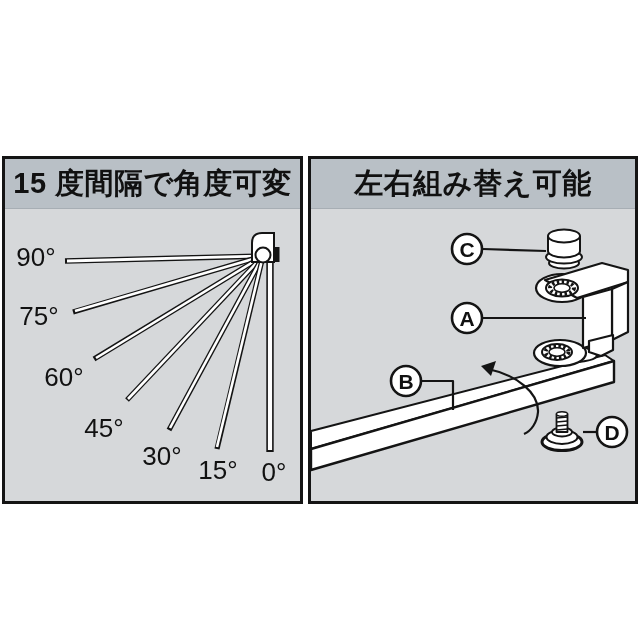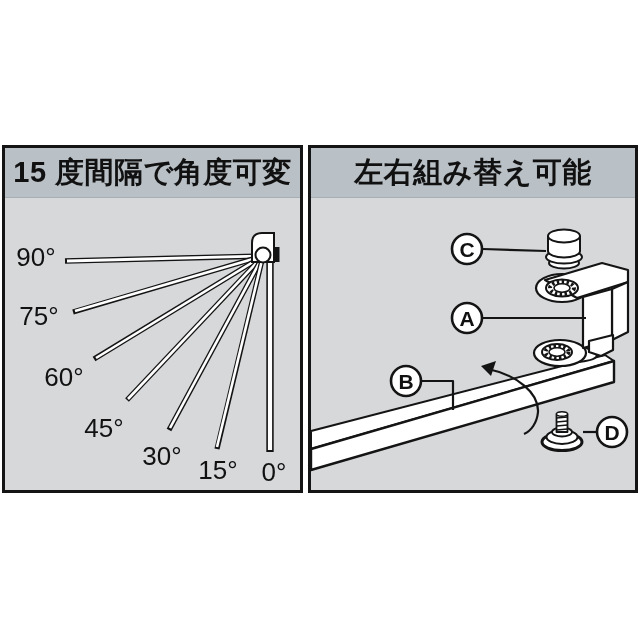--- a/index.html
+++ b/index.html
@@ -9,20 +9,21 @@
     height: 640px;
     background: #ffffff;
     font-family: "Liberation Sans", sans-serif;
     overflow: hidden;
   }
   .panel {
     position: absolute;
     box-sizing: border-box;
     border: 3px solid #141414;
     background: #d6d8da;
+    margin-top: 11px;
   }
   #left-panel  { left: 2px;   top: 145px; width: 301px; height: 348px; }
   #right-panel { left: 308px; top: 145px; width: 330px; height: 348px; }
   .panel-header {
     height: 49px;
     background: #b9c0c6;
     border-bottom: 1px solid #a7aeb4;
     display: flex;
     align-items: center;
     justify-content: center;

